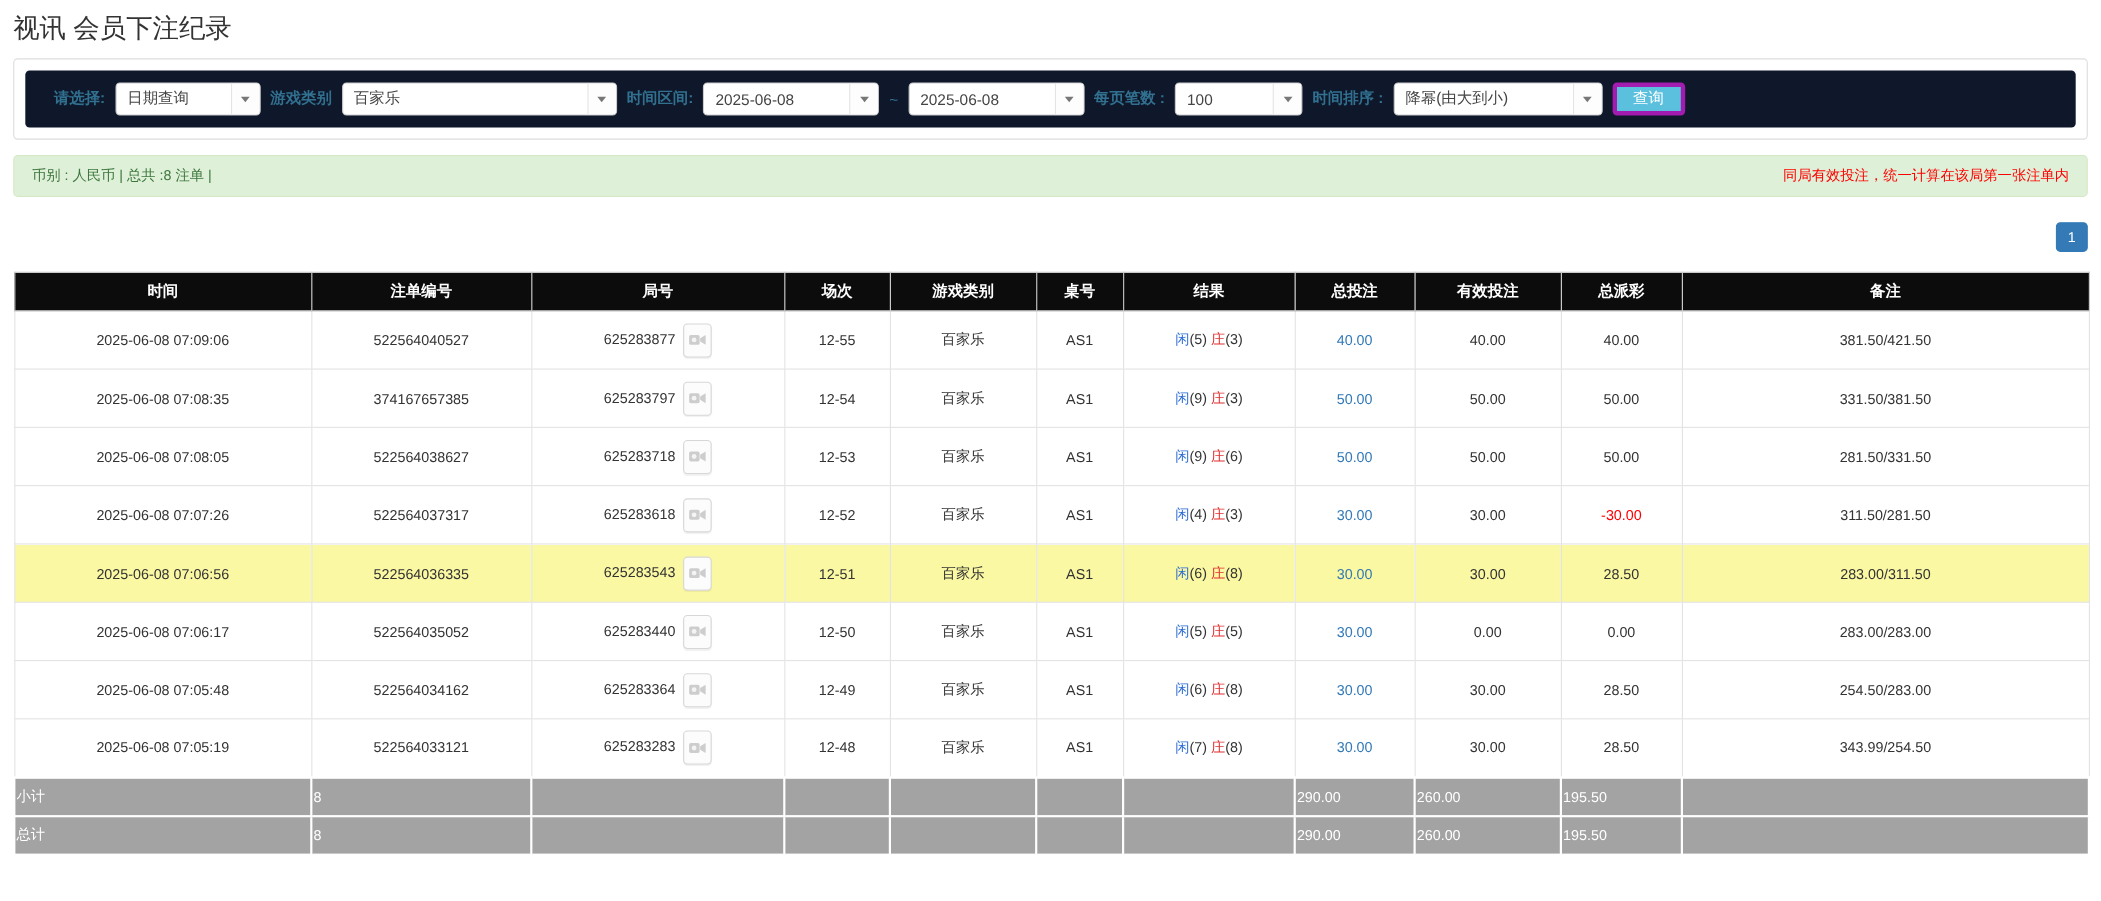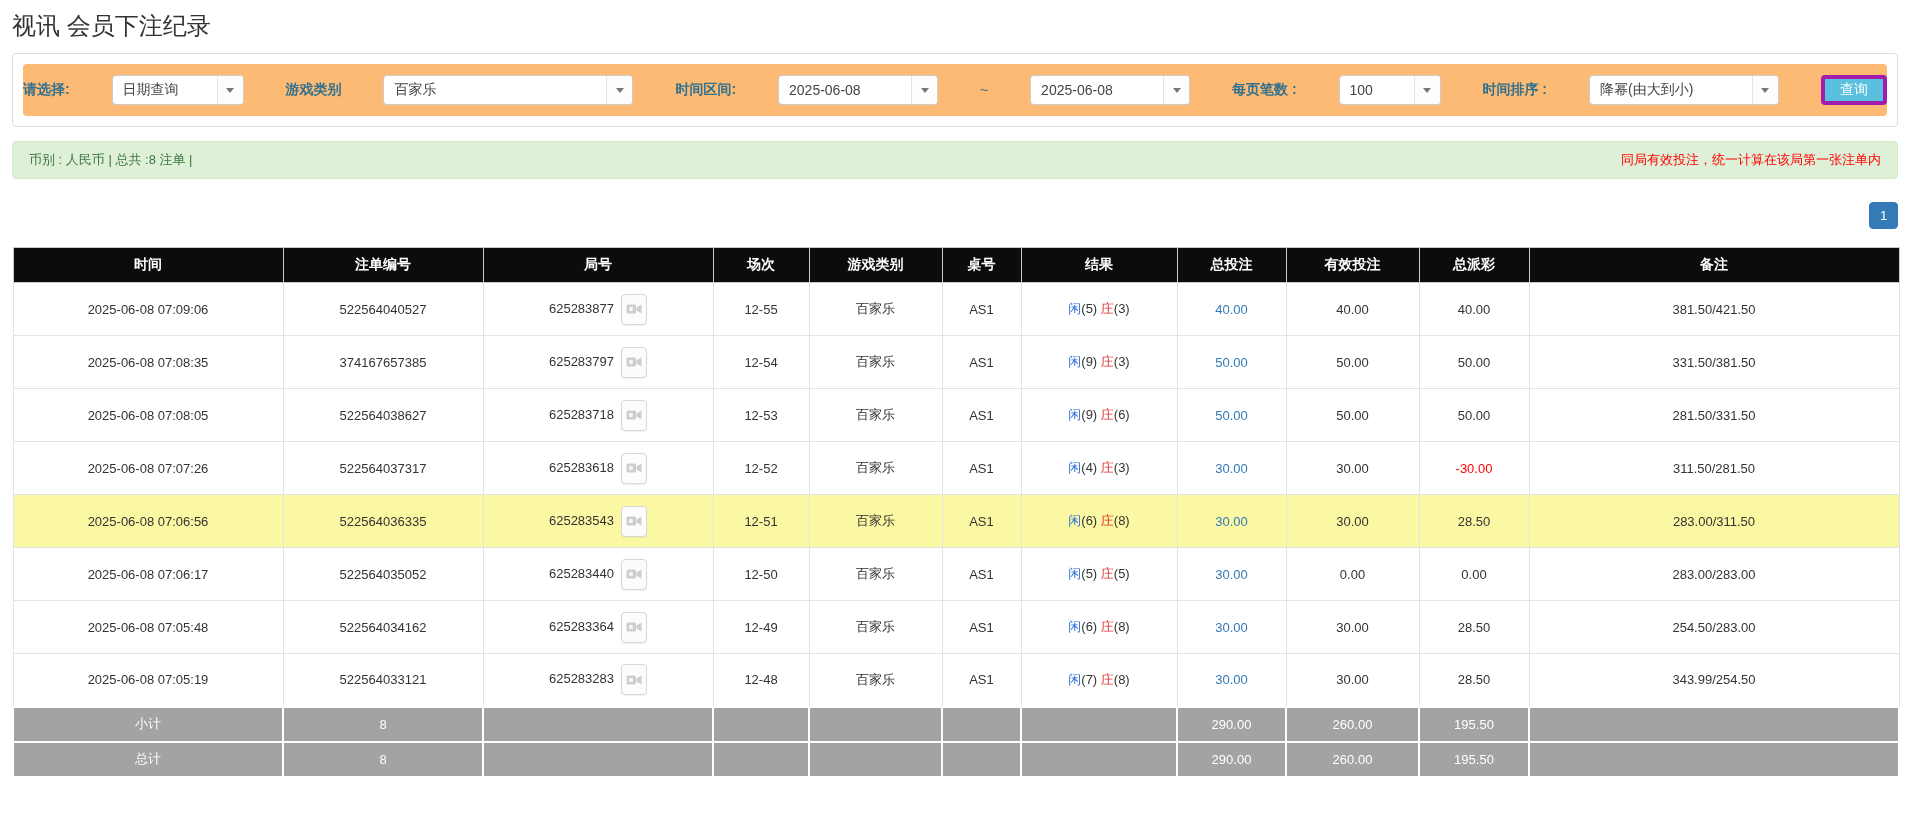--- a/index.html
+++ b/index.html
@@ -15,24 +15,23 @@
     font-size:24px; font-weight:500; color:#333;
     margin:10px 0 11px 0;
   }
 
   
   .filter-panel {
     border:1px solid #ddd; border-radius:4px; background:#fff;
     padding:10px;
   }
   .filter-bar {
-    background:#fdba74; border-radius:4px; height:52px;
-    display:flex; align-items:center; padding:0 0; gap:9px;
+    background:#0f172a; border-radius:4px; height:52px;
+    display:flex; align-items:center; padding:0 26px; gap:9px;
     white-space:nowrap;
-    justify-content:space-between;
   }
   .flabel { color:#31708f; font-weight:bold; font-size:14px; }
   .sep-tilde { color:#31708f; font-size:14px; }
   .select {
     background:#fff; border:1px solid #ccc; border-radius:4px;
     height:30px; display:flex; align-items:center;
     font-size:14px; color:#444; cursor:pointer; overflow:hidden;
   }
   .select .val { flex:1; padding-left:10px; }
   .select .caret-box {
@@ -74,21 +73,21 @@
   table.records thead th {
     background:#0c0c0c; color:#fff; font-weight:bold; font-size:14px;
     height:35px; border:1px solid #c9c9c9; text-align:center; padding:0 2px;
   }
   table.records tbody td {
     height:53px; text-align:center; border:1px solid #e3e3e3;
     background:#fff; padding:0 4px; overflow:hidden;
   }
   table.records tbody tr.highlight td { background:#fbf8a3; }
   table.records tfoot td {
-    height:35px; background:#a3a3a3; color:#fff; text-align:center;
+    height:35px; background:#a3a3a3; color:#fff; text-align:left;
     border:2px solid #fff; font-size:13px;
   }
   .bet-link { color:#337ab7; text-decoration:none; }
   .neg { color:#ff0000; }
   .res-p { color:#2b6cd4; }
   .res-b { color:#e03131; }
   .res-num { color:#333; }
   .video-btn {
     display:inline-flex; width:26px; height:31px; border:1px solid #d7d7d7;
     border-radius:4px; background:#fcfcfc; align-items:center;
@@ -130,21 +129,21 @@
       </div>
       <span class="sep-tilde">~</span>
       <div class="select" style="width:160px;">
         <span class="val">2025-06-08</span>
         <span class="caret-box">
             <span class="caret-tri"></span>
           </span>
       </div>
 
       <span class="flabel">每页笔数 :</span>
-      <div class="select" style="width:102px;">
+      <div class="select" style="width:116px;">
         <span class="val">100</span>
         <span class="caret-box">
             <span class="caret-tri"></span>
           </span>
       </div>
 
       <span class="flabel">时间排序 :</span>
       <div class="select" style="width:190px;">
         <span class="val">降幂(由大到小)</span>
         <span class="caret-box">

